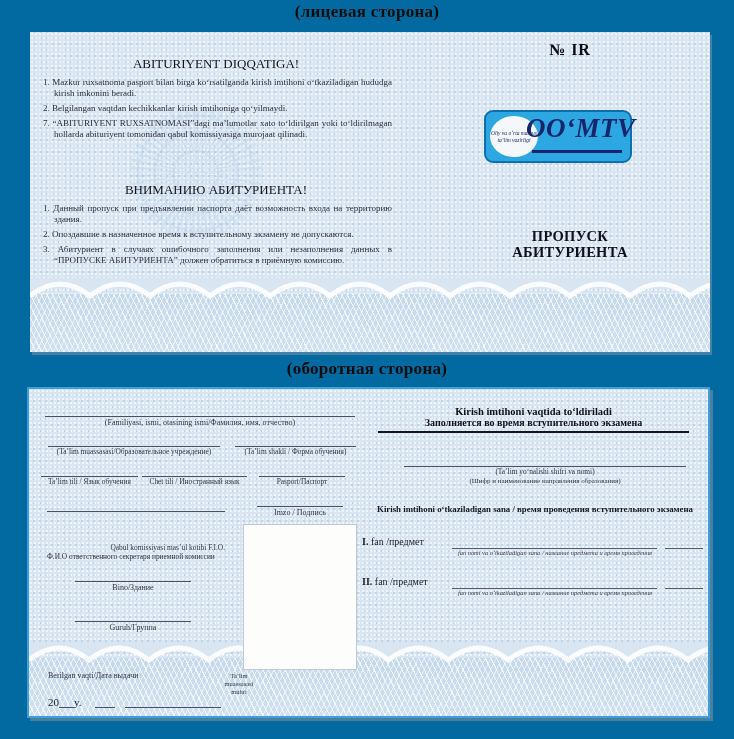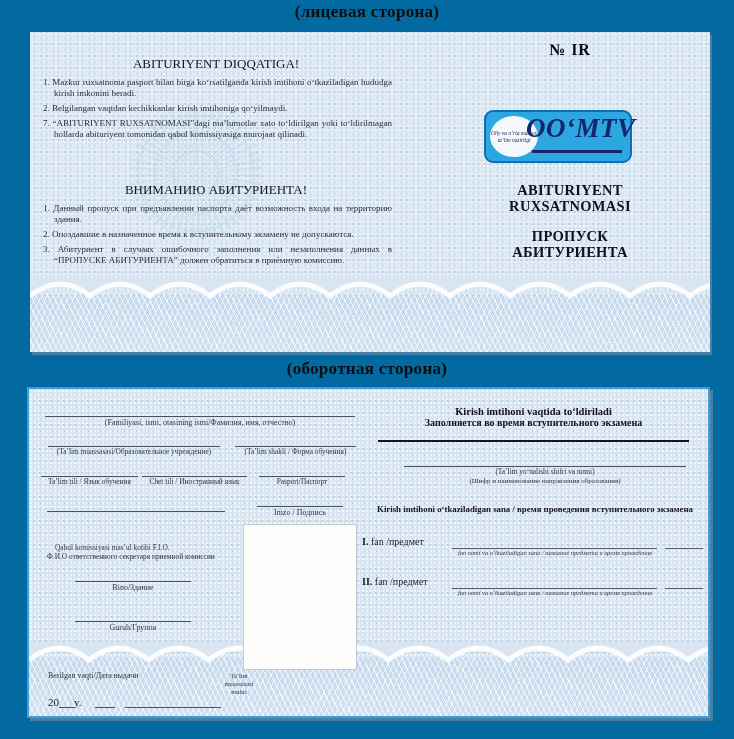--- a/index.html
+++ b/index.html
@@ -62,21 +62,21 @@
   .pt-ru{top:197px;}
 
   
   .bfield{position:absolute;}
   .bline{border-top:1px solid #4a4f63;height:0;}
   .bcap{font-size:8px;line-height:1.15;text-align:center;color:#33343f;margin-top:1px;}
   .bcap.small{font-size:7.4px;}
   .photo-box{position:absolute;left:214px;top:135px;width:112px;height:144px;background:#fdfdfc;
         border:1px solid #c0cad3;z-index:6;}
   .fill-header{position:absolute;left:349px;top:17px;width:311px;text-align:center;
-        border-bottom:2px solid #15151d;padding-bottom:12px;color:#101018;}
+        border-bottom:2px solid #15151d;padding-bottom:3px;color:#101018;}
   .fh1{font-weight:bold;font-size:10.5px;}
   .fh2{font-weight:bold;font-size:10px;}
   .exam-header{position:absolute;left:347px;top:115px;width:318px;text-align:center;
         font-weight:bold;font-size:8.8px;color:#15151d;white-space:nowrap;}
   .subject{position:absolute;left:333px;width:345px;height:30px;}
   .subj-label{position:absolute;left:0;top:0;font-size:10px;white-space:nowrap;color:#1c1c26;}
   .subj-label b{font-weight:bold;}
   .subj-line{position:absolute;left:90px;top:12px;width:205px;border-top:1px solid #555a6e;}
   .subj-cap{position:absolute;left:88px;top:13px;width:210px;text-align:center;
         font-style:italic;font-size:6.4px;color:#3a3b48;white-space:nowrap;}
@@ -110,21 +110,20 @@
       <p class="notice">3. Абитуриент в случаях ошибочного заполнения или незаполнения данных в “ПРОПУСКЕ АБИТУРИЕНТА” должен обратиться в приёмную комиссию.</p>
     </div>
 
     <div class="front-right">
       <div class="pass-number">№ IR</div>
       <div class="logo">
         <span class="logo-ellipse">Oliy va o‘rta maxsus ta’lim vazirligi</span>
         <span class="logo-abbr">OO‘MTV</span>
         <span class="logo-bar"></span>
       </div>
-      <div class="pass-title pt-uz">ABITURIYENT RUXSATNOMASI</div>
       <div class="pass-title pt-ru">ПРОПУСК АБИТУРИЕНТА</div>
     </div>
 
     <div class="wave-band">
       <div class="vpattern"></div>
       <svg class="wave-svg" viewBox="0 0 680 30" preserveAspectRatio="none">
         <path d="M0 18 q30 -24 60 0 q30 -24 60 0 q30 -24 60 0 q30 -24 60 0 q30 -24 60 0 q30 -24 60 0 q30 -24 60 0 q30 -24 60 0 q30 -24 60 0 q30 -24 60 0 q30 -24 60 0 q30 -24 60 0 L720 0 L0 0 Z" fill="#d9e6f2"></path>
         <path d="M0 18 q30 -24 60 0 q30 -24 60 0 q30 -24 60 0 q30 -24 60 0 q30 -24 60 0 q30 -24 60 0 q30 -24 60 0 q30 -24 60 0 q30 -24 60 0 q30 -24 60 0 q30 -24 60 0 q30 -24 60 0" fill="none" stroke="#fafcfe" stroke-width="5"></path>
       </svg>
     </div>
@@ -156,21 +155,21 @@
       <div class="bline"></div>
       <div class="bcap small">Chet tili / Иностранный язык</div>
     </div>
     <div class="bfield z7" style="left:230px;top:87px;width:86px;">
       <div class="bline"></div>
       <div class="bcap small">Pasport/Паспорт</div>
     </div>
 
     <div class="bfield z7" style="left:18px;top:122px;width:178px;">
       <div class="bline"></div>
-      <div class="bcap small" style="text-align:left;padding-left:8px;margin-top:32px;">Qabul komissiyasi mas’ul kotibi F.I.O.</div>
+      <div class="bcap small" style="text-align:right;padding-left:8px;margin-top:32px;">Qabul komissiyasi mas’ul kotibi F.I.O.</div>
       <div class="bcap small" style="text-align:left;margin-top:0;">Ф.И.О ответственного секретаря приемной комиссии</div>
     </div>
     <div class="bfield z7" style="left:228px;top:117px;width:86px;">
       <div class="bline"></div>
       <div class="bcap">Imzo / Подпись</div>
     </div>
 
     <div class="photo-box"></div>
 
     <div class="bfield z7" style="left:46px;top:192px;width:116px;">

